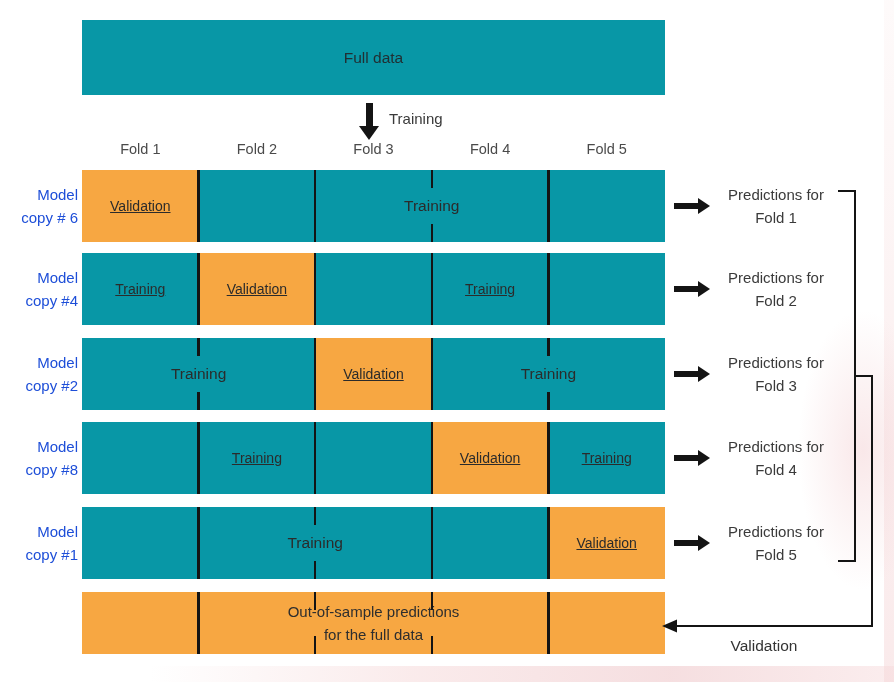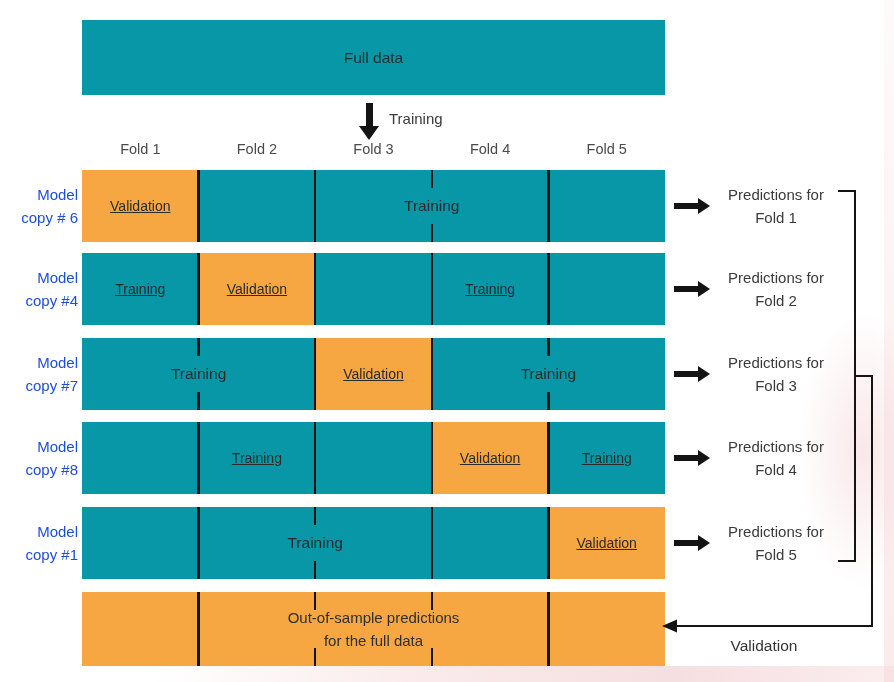--- a/index.html
+++ b/index.html
@@ -40,21 +40,21 @@
     text-align:right;font-size:15px;line-height:23px;color:#1d4ed8;z-index:1;}
 
   .h-arrow{position:absolute;width:36px;height:16px;z-index:1;}
   .h-arrow-shaft{position:absolute;left:0;top:5px;width:24px;height:6px;background:var(--line);}
   .h-arrow-head{position:absolute;left:24px;top:0;width:0;height:0;
     border-left:12px solid var(--line);border-top:8px solid transparent;border-bottom:8px solid transparent;}
 
   .prediction{position:absolute;left:706px;width:140px;display:flex;flex-direction:column;justify-content:center;
     text-align:center;font-size:15px;line-height:23px;color:#3a3a3a;z-index:1;}
 
-  #output-bar{position:absolute;left:82px;top:592px;width:583px;height:74px;background:var(--orange);z-index:1;}
+  #output-bar{position:absolute;left:82px;top:592px;width:583px;height:62px;background:var(--orange);z-index:1;}
   .output-text{position:absolute;left:0;top:0;width:100%;height:100%;display:flex;flex-direction:column;
     align-items:center;justify-content:center;text-align:center;font-size:15px;line-height:23px;color:#2e2e2e;}
 
   .concatenate-label{position:absolute;left:700px;top:637px;width:128px;text-align:center;
     font-size:15.5px;color:#333333;z-index:2;}
 
   .overlay-svg{position:absolute;left:0;top:0;z-index:2;pointer-events:none;}
 </style>
 </head>
 <body>
@@ -167,21 +167,21 @@
       <div class="overlay-label" style="left: 349.8px; width: 233.2px;">Training</div>
       <div class="div-tick tick-top" style="left: 115.35px;"></div>
       <div class="div-tick tick-bottom" style="left: 115.35px;"></div>
       <div class="div-full" style="left: 231.95px;"></div>
       <div class="div-full" style="left: 348.55px;"></div>
       <div class="div-tick tick-top" style="left: 465.15px;"></div>
       <div class="div-tick tick-bottom" style="left: 465.15px;"></div>
     </div>
     <div class="row-label" style="top: 338px; height: 72px;">
       <div>Model</div>
-      <div>copy #7</div>
+      <div>copy #2</div>
     </div>
     <div class="h-arrow" style="left: 674px; top: 366px;">
       <div class="h-arrow-shaft"></div>
       <div class="h-arrow-head"></div>
     </div>
     <div class="prediction" style="top: 338px; height: 72px;">
       <div>Predictions for</div>
       <div>Fold 3</div>
     </div>
     <div class="bar" style="left: 82px; top: 422px; width: 583px; height: 72px;">

